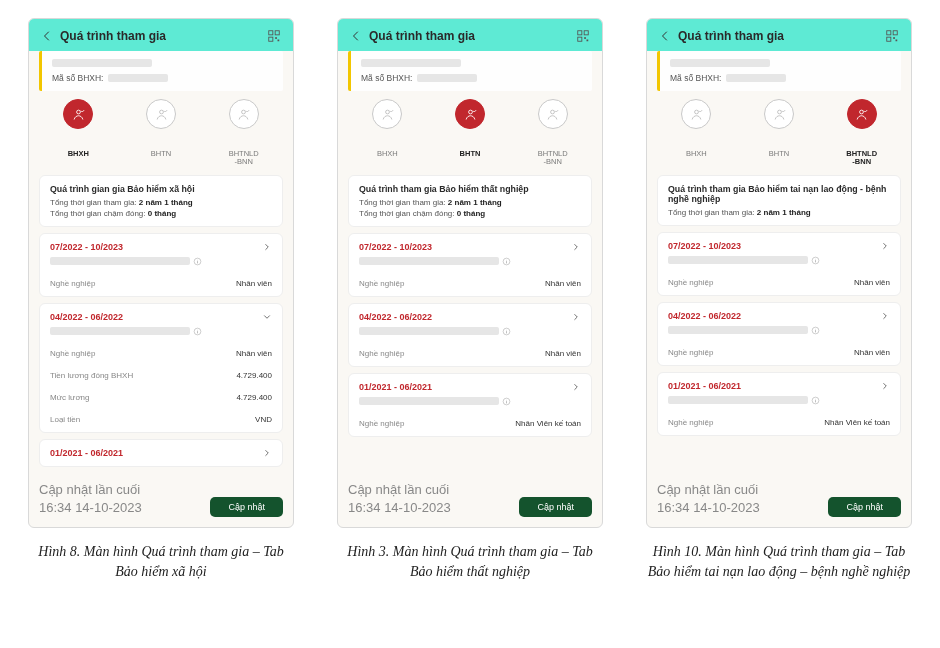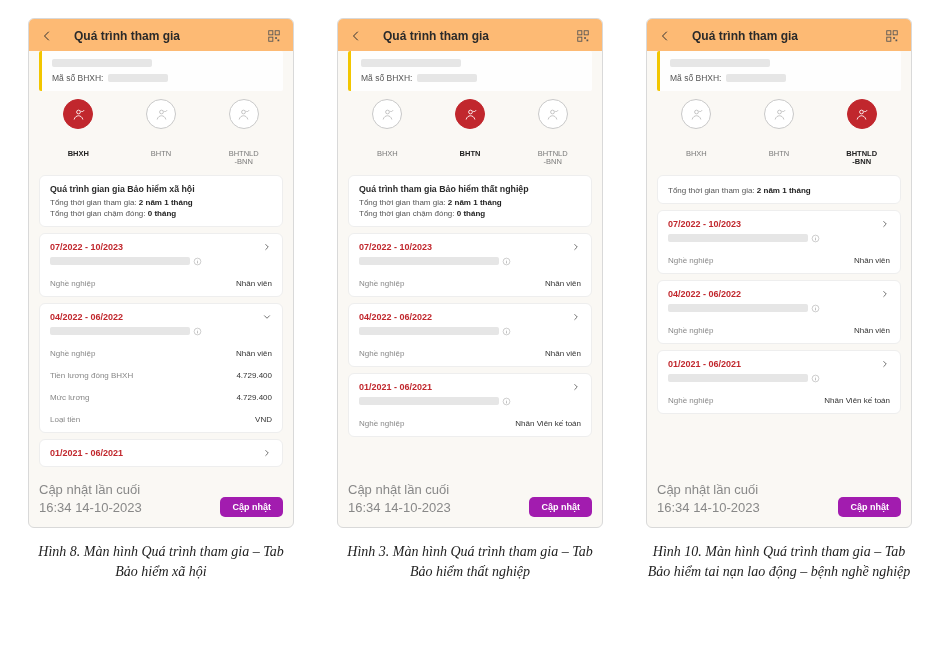--- a/index.html
+++ b/index.html
@@ -19,22 +19,22 @@
     display: flex;
     flex-direction: column;
     font-size: 9px;
     color: #3a3a3a;
     overflow: hidden;
   }
   .header {
     display: flex;
     align-items: center;
     padding: 10px 12px 8px 12px;
-    gap: 21px;
-    background: #fdba74;
+    gap: 7px;
+    background: #5eead4;
   }
   .back-icon { width: 12px; height: 12px; display:flex; align-items:center; }
   .title { font-size: 12px; font-weight: 600; color: #2a2a2a; flex: 1; }
   .qr-icon { width: 14px; height: 14px; }
   .userblock {
     margin: 0 10px 8px 10px;
     padding: 8px 10px;
     border-left: 3px solid #f2c600;
     background: #fefefe;
     border-radius: 2px;
@@ -91,22 +91,22 @@
   .kv .v { color:#333; }
   .footer {
     margin-top:auto;
     display:flex;
     justify-content:space-between;
     align-items:flex-end;
     padding:8px 10px 10px 10px;
   }
   .footer-left { font-size:13px; color:#888; line-height:1.4; }
   .update-btn {
-    background:#a21caf; color:#fff; border:none;
-    border-radius:5px; padding:5px 12px; font-size:9px; font-weight:700;
+    background:#14532d; color:#fff; border:none;
+    border-radius:5px; padding:5px 18px; font-size:9px; font-weight:400;
   }
   .caption {
     margin-top: 14px;
     font-style: italic;
     font-family: Georgia, "Times New Roman", serif;
     font-size: 14px;
     color: #222;
     line-height: 1.45;
     width: 266px;
   }
@@ -412,20 +412,21 @@
             <svg viewBox="0 0 24 24">
               <circle class="stroke" cx="12" cy="8" r="3"></circle>
               <path class="stroke" d="M5 20c1-4 4-6 7-6s6 2 7 6"></path>
               <path class="stroke" d="M16 6l2 2 3-3"></path>
             </svg>
           </div>
           <div class="tab-label">BHTNLD<br>-BNN</div>
         </div>
       </div>
       <div class="summary">
+        <div class="summary-title">Quá trình tham gia Bảo hiểm tai nạn lao động - bệnh nghề nghiệp</div>
         <div class="summary-line"><span>Tổng thời gian tham gia: </span><b>2 năm 1 tháng</b></div>
       </div>
       <div class="card">
         <div class="card-head">
           <span class="period">07/2022 - 10/2023</span>
           <span class="chev"><svg viewBox="0 0 24 24">
               <path d="M9 6l6 6-6 6" stroke="#555" stroke-width="2" fill="none" stroke-linecap="round"></path>
             </svg></span>
         </div>
         <div class="card-sub">

